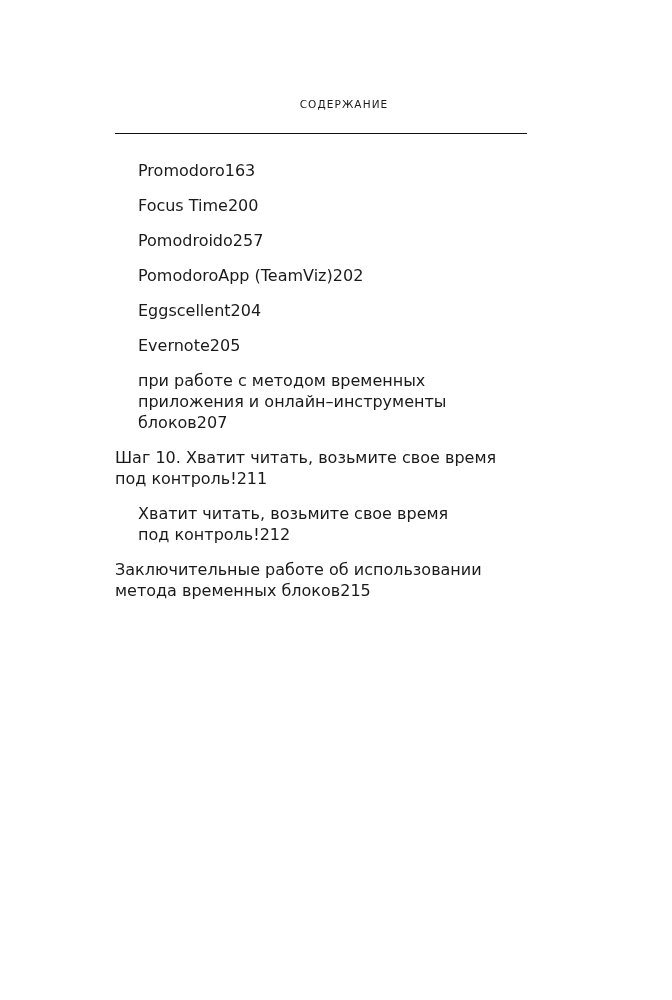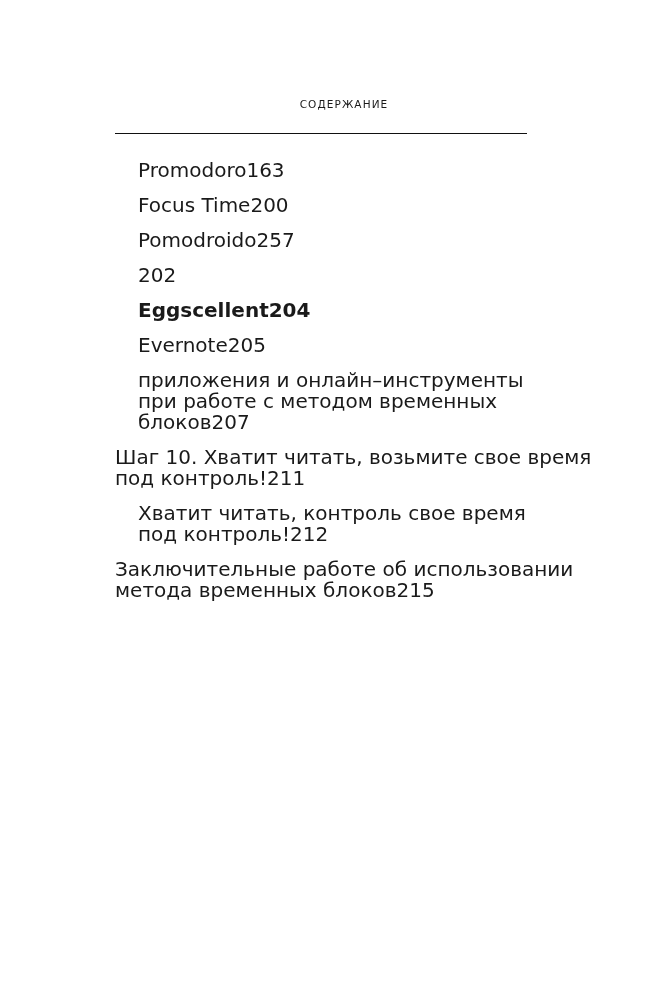--- a/index.html
+++ b/index.html
@@ -44,21 +44,21 @@
     top: 160px;
     left: 115px;
     width: 412px;
   }
   .multi {
     margin-bottom: 14px;
   }
   .multi .line {
     display: flex;
     align-items: flex-end;
-    font-size: 20px;
+    font-size: 16px;
     line-height: 21px;
   }
   .multi .line .text {
     white-space: pre;
   }
 </style>
 </head>
 <body>
 
 <div class="page">
@@ -84,64 +84,65 @@
       </div>
       <div class="multi" style="padding-left: 23px;">
         <div class="line">
           <span class="text">Pomodroido</span>
           <span class="leader"></span>
           <span class="page-no">257</span>
         </div>
       </div>
       <div class="multi" style="padding-left: 23px;">
         <div class="line">
+          <span class="text">PomodoroApp (TeamViz)</span>
           <span class="leader"></span>
           <span class="page-no">202</span>
         </div>
       </div>
-      <div class="multi" style="padding-left: 23px; font-weight: bold;">
+      <div class="multi" style="padding-left: 23px;">
         <div class="line">
           <span class="text">Eggscellent</span>
           <span class="leader"></span>
           <span class="page-no">204</span>
         </div>
       </div>
       <div class="multi" style="padding-left: 23px; text-align: center;">
         <div class="line">
           <span class="text">Evernote</span>
           <span class="leader"></span>
           <span class="page-no">205</span>
         </div>
       </div>
       <div class="multi" style="padding-left: 23px;">
         <div class="line">
-          <span class="text">приложения и онлайн–инструменты</span>
+          <span class="text">при работе с методом временных</span>
         </div>
         <div class="line">
-          <span class="text">при работе с методом временных</span>
+          <span class="text">приложения и онлайн–инструменты</span>
         </div>
         <div class="line">
           <span class="text">блоков</span>
           <span class="leader"></span>
           <span class="page-no">207</span>
         </div>
       </div>
       <div class="multi">
         <div class="line">
           <span class="text">Шаг 10. Хватит читать, возьмите свое время</span>
         </div>
         <div class="line">
           <span class="text">под контроль!</span>
           <span class="leader"></span>
           <span class="page-no">211</span>
         </div>
       </div>
       <div class="multi" style="padding-left: 23px;">
         <div class="line">
-          <span class="text">Хватит читать, контроль свое время</span>
+          <span class="text">Хватит читать, возьмите свое время</span>
         </div>
         <div class="line">
           <span class="text">под контроль!</span>
           <span class="leader"></span>
           <span class="page-no">212</span>
         </div>
       </div>
       <div class="multi">
         <div class="line">
           <span class="text">Заключительные работе об использовании</span>

